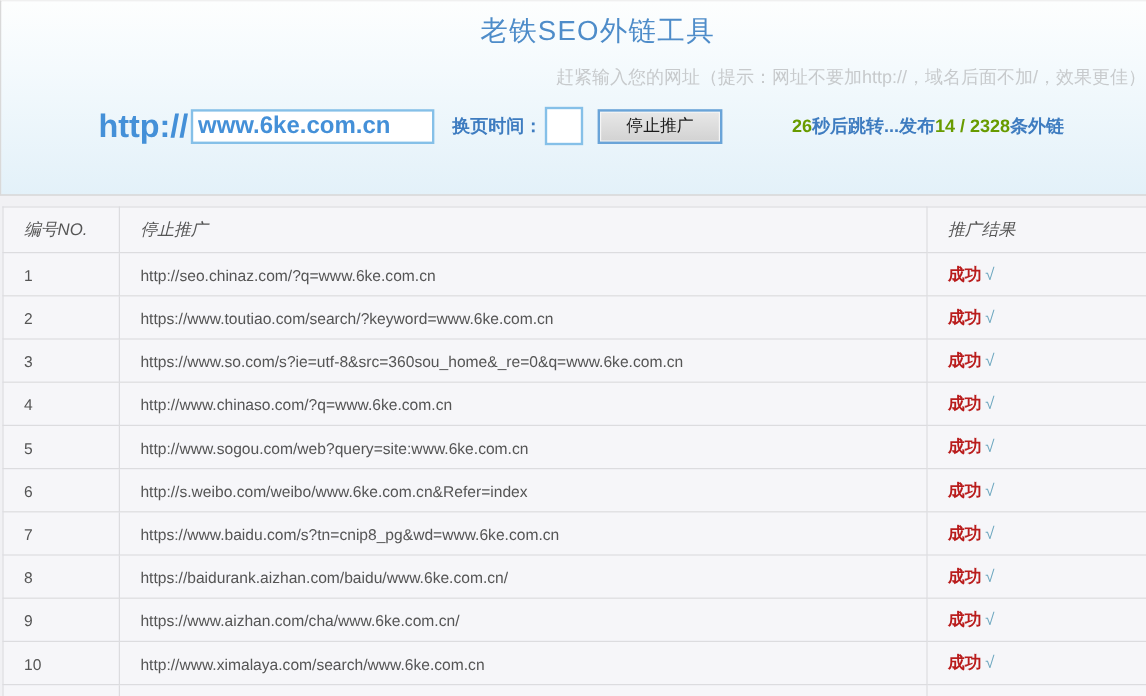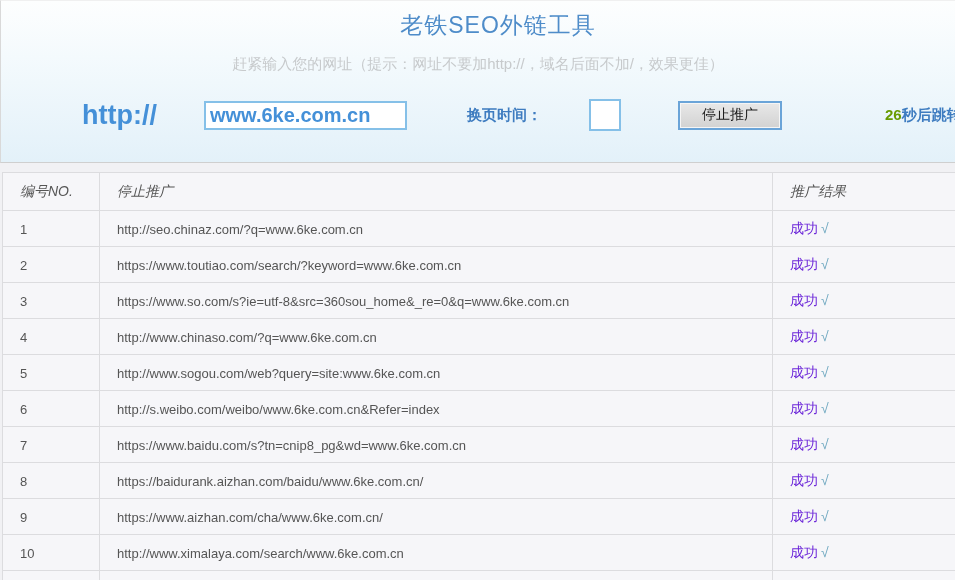--- a/index.html
+++ b/index.html
@@ -21,30 +21,29 @@
   .title{
     margin:0;padding-top:9px;
     text-align:center;
     font-size:23px;font-weight:normal;
     color:#4e8cc9;
     letter-spacing:1px;
     padding-left:40px;
   }
   .hint{
     margin-top:14px;
-    text-align:center;
+    text-align:right;
     font-size:15px;
     color:#c7cacc;
   }
   .controls{
     display:flex;align-items:center;
-    margin-top:25px;
+    margin-top:15px;
     padding-left:81px;
     white-space:nowrap;
-    gap:45px;
   }
   .proto{
     font-size:27px;font-weight:bold;color:#4490d8;
     margin-right:2px;line-height:28px;
   }
   .url-input{
     box-sizing:border-box;
     width:203px;height:29px;
     border:2px solid #85c0e8;
     background:#fff;
@@ -105,21 +104,21 @@
   }
   .results td{
     font-size:13px;
     padding:9px 12px 8px 17px;
     height:17px;
   }
   .col-no{width:97px;}
   .col-url{width:673px;}
   .c-no{color:#666;font-size:14px;}
   .c-url{color:#555;white-space:nowrap;}
-  .ok{color:#6d28d9;font-size:14px;}
+  .ok{color:#b91c1c;font-size:14px;font-weight:bold;}
   .chk{color:#6fa8c0;font-size:14px;margin-left:3px;}
 </style>
 </head>
 <body>
 
 <div class="hero">
   <h1 class="title">老铁SEO外链工具</h1>
   <div class="hint">赶紧输入您的网址（提示：网址不要加http://，域名后面不加/，效果更佳）</div>
   <div class="controls">
     <span class="proto">http://</span>

